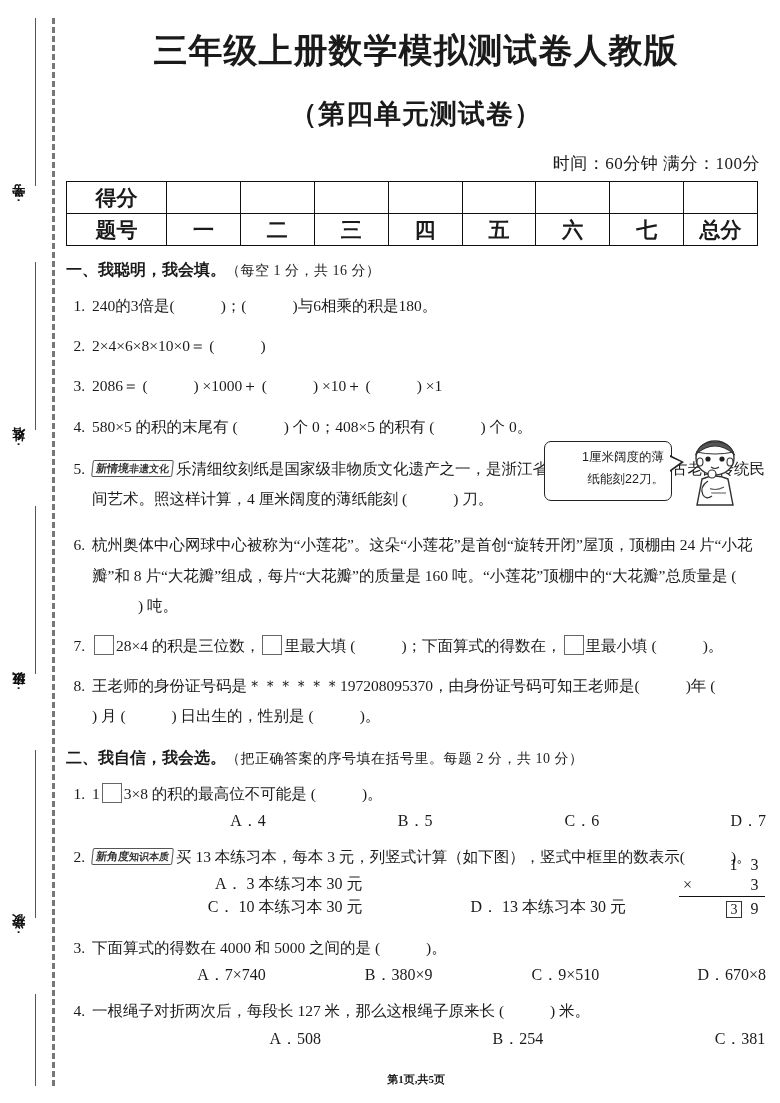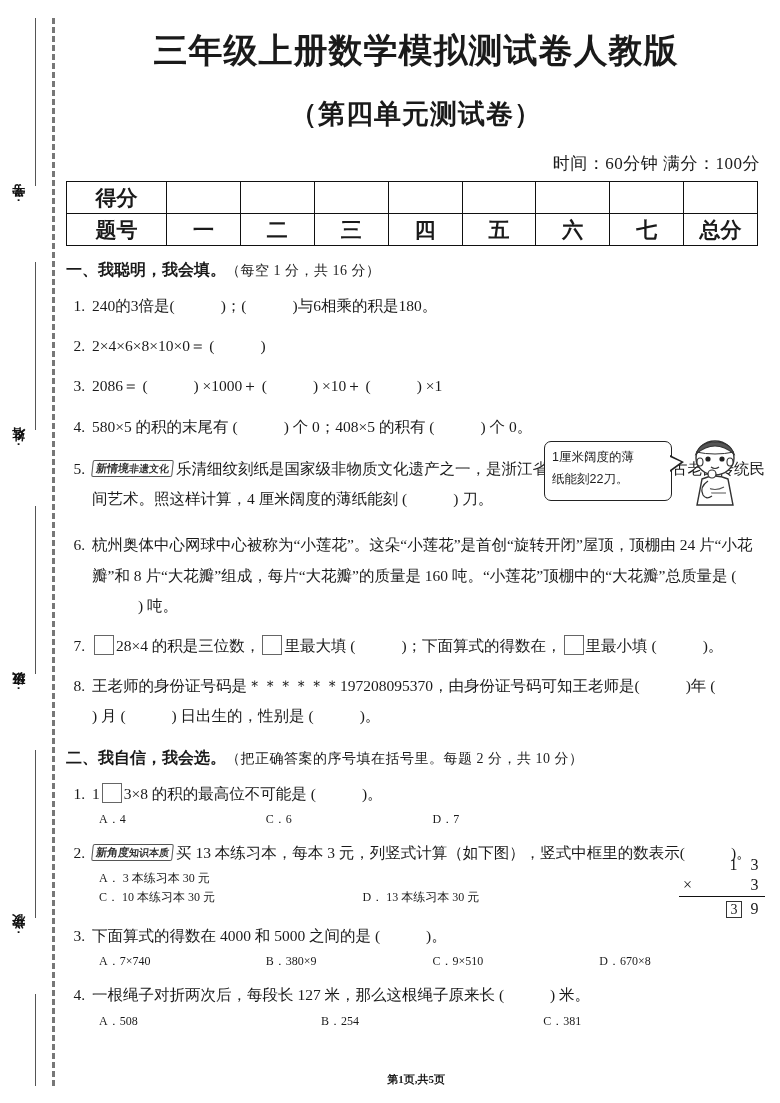--- a/index.html
+++ b/index.html
@@ -100,23 +100,24 @@
   }
   .q .num {
     width:26px; flex:none; text-align:right; padding-right:7px;
     font-family:"Liberation Serif", serif;
   }
   .q .body { flex:1; }
   .q.tight { margin-top:10px; }
 
   .opts {
     display:flex;
-    font-size:12px;
+    font-size:16px;
     margin-top:2px;
     padding-left:33px;
+    text-align:right;
   }
   .opts > span { display:inline-block; }
   .opt4 > span { width:25%; }
   .opt2 > span { width:50%; }
   .opt3 > span { width:33.3%; }
 
   .blank { display:inline-block; min-width:46px; }
   .sqbox {
     display:inline-block;
     width:20px; height:20px;
@@ -152,20 +153,21 @@
   .bubble {
     position:absolute; left:0; top:4px;
     width:128px; height:60px;
     border:1.4px solid #222;
     border-radius:7px;
     font-size:12.5px;
     line-height:1.75;
     padding:5px 7px;
     font-family:"Liberation Sans", sans-serif;
     background:#fff;
+    text-align:right;
   }
   .bubble .tail {
     position:absolute; right:-13px; top:13px;
     width:0;height:0;
     border-top:7px solid transparent;
     border-bottom:10px solid transparent;
     border-left:14px solid #222;
   }
   .bubble .tail-in {
     position:absolute; right:-10px; top:15px;
@@ -322,20 +324,21 @@
   <div class="sec-head" style="margin-top:16px;">
     <span>二、我自信，我会选。</span><span class="note">（把正确答案的序号填在括号里。每题 2 分，共 10 分）</span>
   </div>
 
   <div class="q tight">
     <span class="num">1.</span>
     <span class="body"><span>1</span><span class="sqbox"></span><span>3×8 的积的最高位不可能是 (</span><span class="blank"></span><span>)。</span></span>
   </div>
   <div class="opts opt4">
     <span>A．4</span>
+    <span>B．5</span>
     <span>C．6</span>
     <span>D．7</span>
   </div>
 
   <div class="q tight">
     <span class="num">2.</span>
     <span class="body"><span class="tag"><i>新角度</i><span>知识本质</span></span><span>买 13 本练习本，每本 3 元，列竖式计算（如下图），竖式中框里的数表示(</span><span class="blank"></span><span>)。</span></span>
   </div>
   <div class="opts opt2" style="width:560px;">
     <span>A． 3 本练习本 30 元</span>

